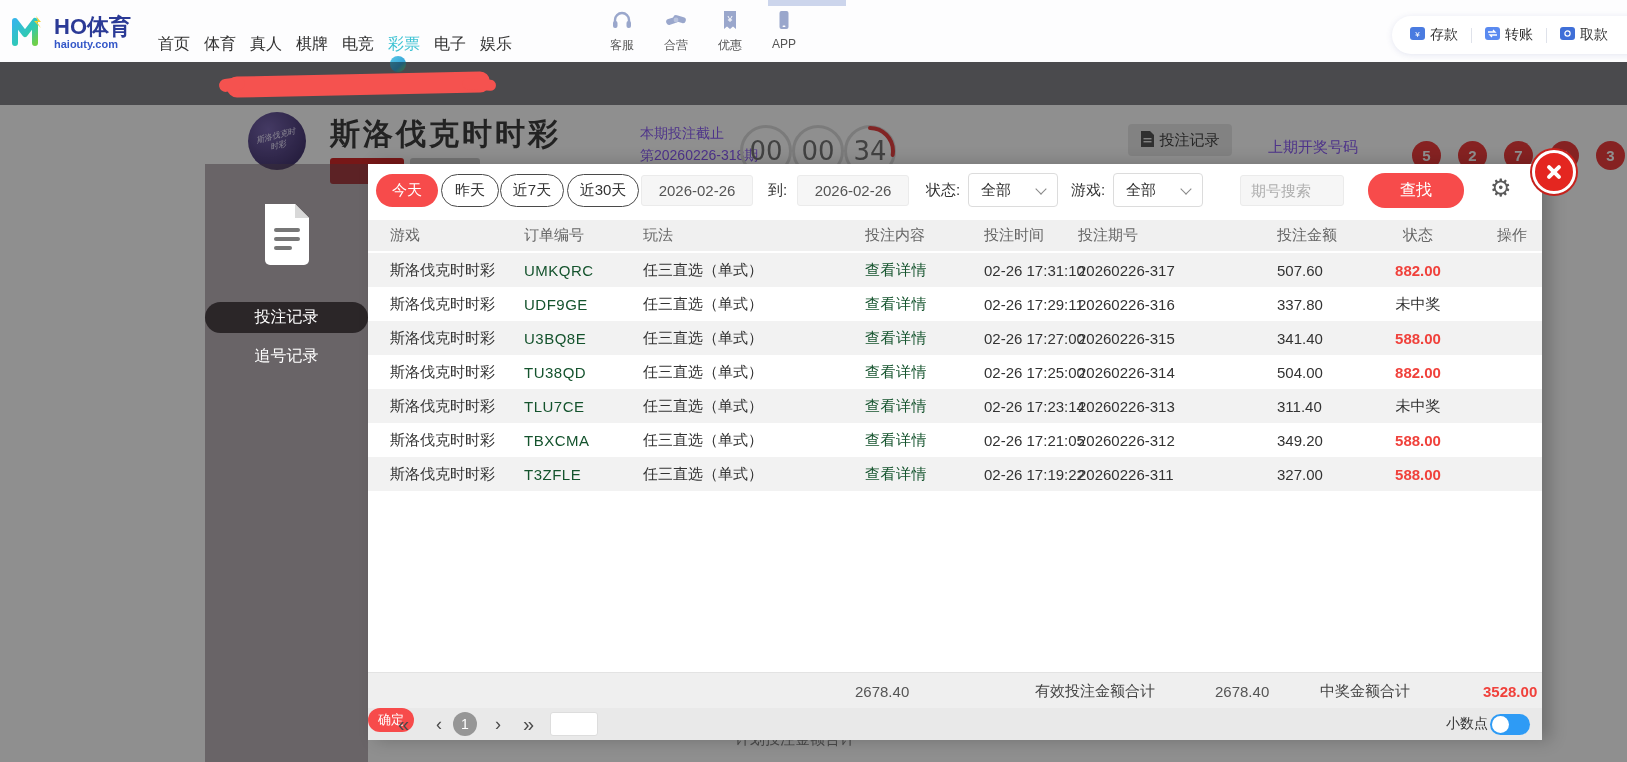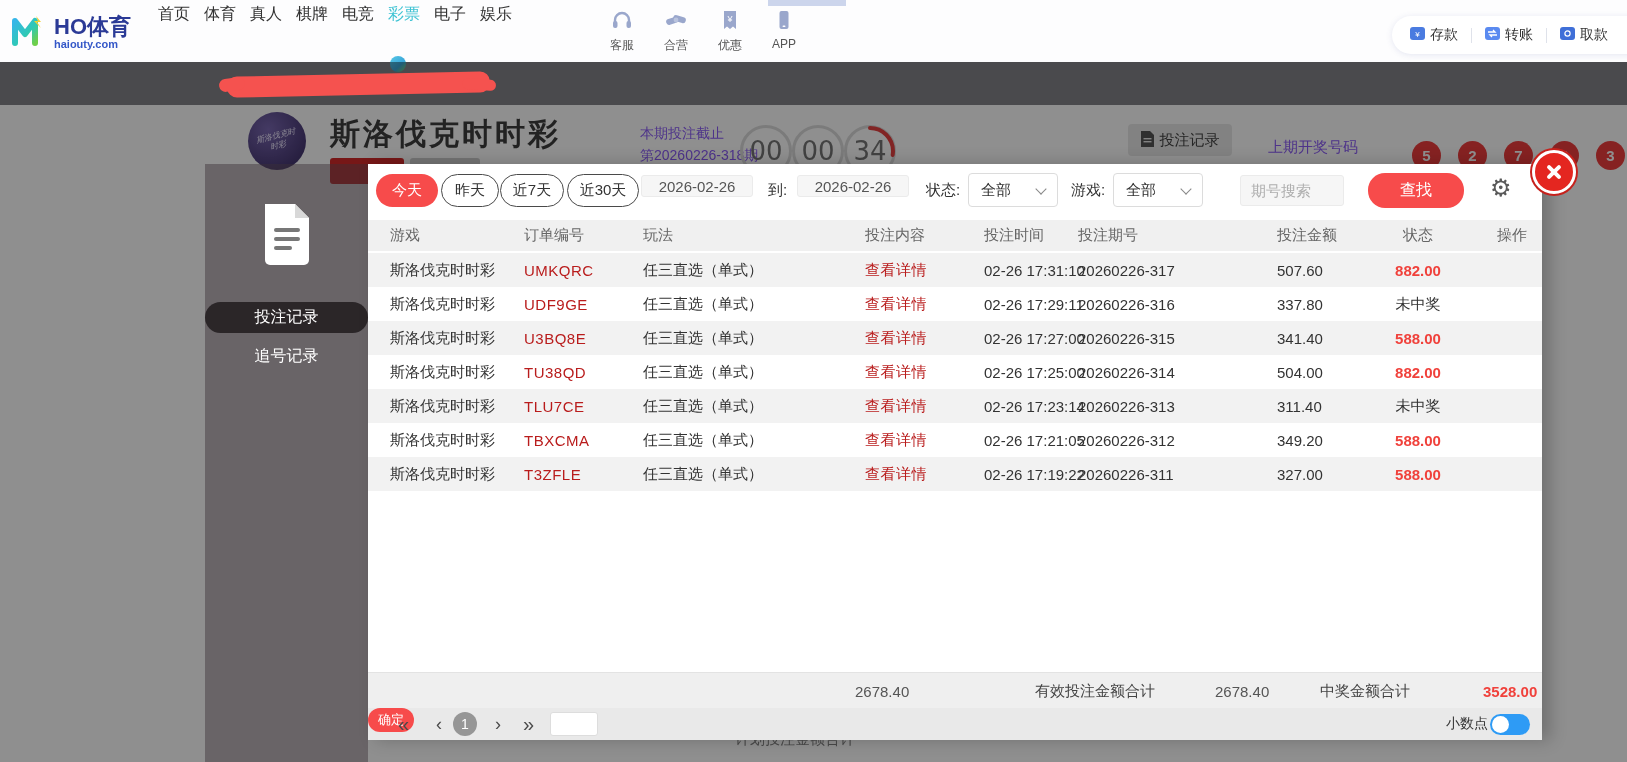--- a/index.html
+++ b/index.html
@@ -6,21 +6,21 @@
   #stage{position:relative;width:1627px;height:762px;overflow:hidden;background:#fff;
          font-family:"Liberation Sans","DejaVu Sans",sans-serif;color:#333;}
   .abs{position:absolute;}
 
   
   #topnav{left:0;top:0;width:1627px;height:62px;background:#fdfdfe;border-bottom:1px solid #ececf0;z-index:10;}
   #topstrip{left:768px;top:0;width:78px;height:6px;background:#ccd5ec;z-index:12;}
   #logo{left:10px;top:12px;display:flex;align-items:center;gap:6px;}
   #brand-cn{font-size:22px;font-weight:700;color:#2b3a96;line-height:22px;}
   #brand-dm{font-size:11px;font-weight:700;color:#3558c8;}
-  #nav-menu{left:158px;top:4px;height:62px;display:flex;gap:14px;}
+  #nav-menu{left:158px;top:13px;height:62px;display:flex;align-items:center;gap:14px;}
   .nav-item{font-size:16px;color:#333;cursor:pointer;white-space:nowrap;}
   .nav-item.active{color:#3fc3d3;}
   #nav-mini{left:390px;top:56px;width:16px;height:16px;border-radius:50%;
             background:linear-gradient(135deg,#58c9e8,#3aa6d8 60%,#7ad06a);z-index:20;}
   #quick-group{left:600px;top:9px;display:flex;gap:10px;}
   .quick-item{width:44px;display:flex;flex-direction:column;align-items:center;gap:2px;cursor:pointer;}
   .quick-item .ql{font-size:12px;color:#555;}
   #wallet-pill{left:1392px;top:16px;width:260px;height:38px;background:#fff;border-radius:19px 0 0 19px;
                box-shadow:0 1px 6px rgba(80,90,160,.14);display:flex;align-items:center;padding-left:18px;gap:13px;z-index:11;}
   .wallet-item{display:flex;align-items:center;gap:5px;font-size:14px;color:#333;cursor:pointer;white-space:nowrap;}
@@ -84,21 +84,21 @@
 
   
   .pill{position:absolute;height:33px;border-radius:17px;display:flex;align-items:center;justify-content:center;
         font-size:15px;cursor:pointer;box-sizing:border-box;}
   .pill.red{background:#f74b4b;color:#fff;}
   .pill.line{background:#fff;border:1px solid #4a4a4a;color:#333;}
   #rng-today{left:8px;top:10px;width:62px;}
   #rng-yday{left:73px;top:10px;width:58px;}
   #rng-7{left:132px;top:10px;width:64px;}
   #rng-30{left:199px;top:10px;width:72px;}
-  .datebox{position:absolute;top:11px;width:112px;height:22px;background:#f6f6f6;border:1px solid #ebebeb;border-radius:3px;
+  .datebox{position:absolute;top:11px;width:112px;height:31px;background:#f6f6f6;border:1px solid #ebebeb;border-radius:3px;
            display:flex;align-items:center;justify-content:center;font-size:15px;color:#555;box-sizing:border-box;cursor:pointer;}
   #date-from{left:273px;} #date-to{left:429px;}
   .flabel{position:absolute;top:17px;font-size:15px;color:#333;}
   #lab-to{left:400px;} #lab-status{left:558px;} #lab-game{left:703px;}
   .selbox{position:absolute;top:9px;width:90px;height:34px;border:1px solid #dcdcdc;border-radius:4px;background:#fff;
           display:flex;align-items:center;font-size:15px;color:#333;padding-left:12px;box-sizing:border-box;cursor:pointer;}
   #sel-status{left:600px;} #sel-game{left:745px;}
   .chev{position:absolute;right:12px;top:11px;width:7px;height:7px;border-right:1.6px solid #888;border-bottom:1.6px solid #888;transform:rotate(45deg);}
   #search-box{left:872px;top:11px;width:104px;height:31px;background:#f6f6f6;border:1px solid #ebebeb;border-radius:3px;
               font-size:15px;color:#555;padding:0 10px;box-sizing:border-box;outline:none;position:absolute;}
@@ -110,21 +110,21 @@
   #thead{left:0;top:56px;width:1174px;height:31px;background:#f0f0f0;}
   .hc{position:absolute;top:0;height:31px;display:flex;align-items:center;font-size:15px;color:#666;white-space:nowrap;}
   #rows{left:0;top:89px;width:1174px;}
   .trow{position:relative;width:1174px;height:34px;}
   .trow.odd{background:#f2f2f2;}
   .tc{position:absolute;top:0;height:34px;display:flex;align-items:center;font-size:15px;color:#333;white-space:nowrap;}
   .c1{left:22px;} .c2{left:156px;} .c3{left:275px;} .c4{left:497px;} .c5{left:616px;}
   .c6{left:710px;} .c7{left:909px;}
   .c8{left:1000px;width:100px;justify-content:center;}
   .c9{left:1114px;width:60px;justify-content:center;}
-  .link{color:#b91c1c;cursor:pointer;letter-spacing:.5px;}
+  .link{color:#14532d;cursor:pointer;letter-spacing:.5px;}
   .win{color:#f0413b;font-weight:700;}
 
   
   #totals{left:0;top:508px;width:1174px;height:36px;background:#efefef;border-top:1px solid #e3e3e3;box-sizing:border-box;}
   .tl{position:absolute;top:0;height:36px;display:flex;align-items:center;font-size:15px;color:#444;white-space:nowrap;}
   #t-plan-l{left:367px;margin-top:48px;} #t-plan-v{left:487px;color:#555;}
   #t-valid-l{left:667px;} #t-valid-v{left:847px;color:#555;}
   #t-win-l{left:952px;} #t-win-v{left:1115px;color:#f0413b;font-weight:700;}
   #pager{left:0;top:544px;width:1174px;height:32px;background:#e9e9e9;}
   .pg{position:absolute;top:0;height:32px;display:flex;align-items:center;font-size:20px;color:#4a4a4a;cursor:pointer;}

